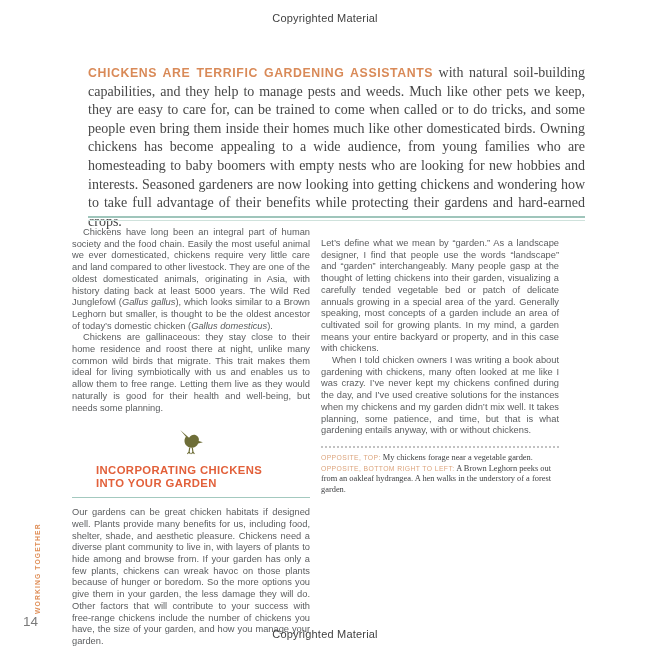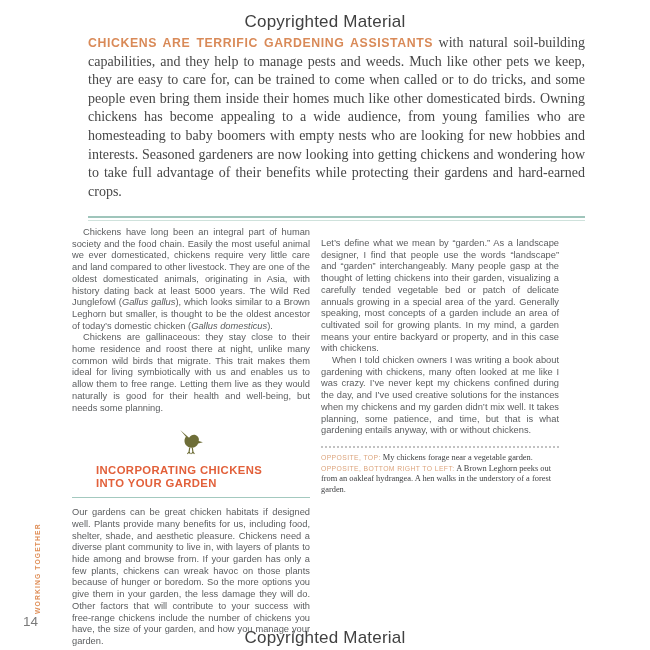--- a/index.html
+++ b/index.html
@@ -2,29 +2,29 @@
 <html><head>
 <meta charset="utf-8">
 <style>
   html,body { margin:0; padding:0; background:#ffffff; }
   .page {
     position:relative; width:650px; height:650px; background:#ffffff;
     overflow:hidden; font-family:"Liberation Sans", sans-serif;
   }
   .watermark {
     position:absolute; left:0; right:0; text-align:center;
-    font-family:"Liberation Sans", sans-serif; font-size:17px;
+    font-family:"Liberation Sans", sans-serif; font-size:11px;
     color:#414141; letter-spacing:0.2px; font-weight:500;
   }
   .watermark.top { top:12px; }
   .watermark.bottom { top:628px; }
 
   
   .intro {
-    position:absolute; left:88px; top:34px; width:497px;
+    position:absolute; left:88px; top:64px; width:497px;
     font-family:"Liberation Serif", serif; font-size:14px; line-height:18.6px;
     color:#474747; text-align:justify;
   }
   .intro .lead {
     font-family:"Liberation Sans", sans-serif; font-weight:bold;
     font-size:12.3px; color:#d98a58; letter-spacing:0.6px;
   }
 
   .rule-teal-double {
     position:absolute; left:88px; top:216px; width:497px; height:2px;

